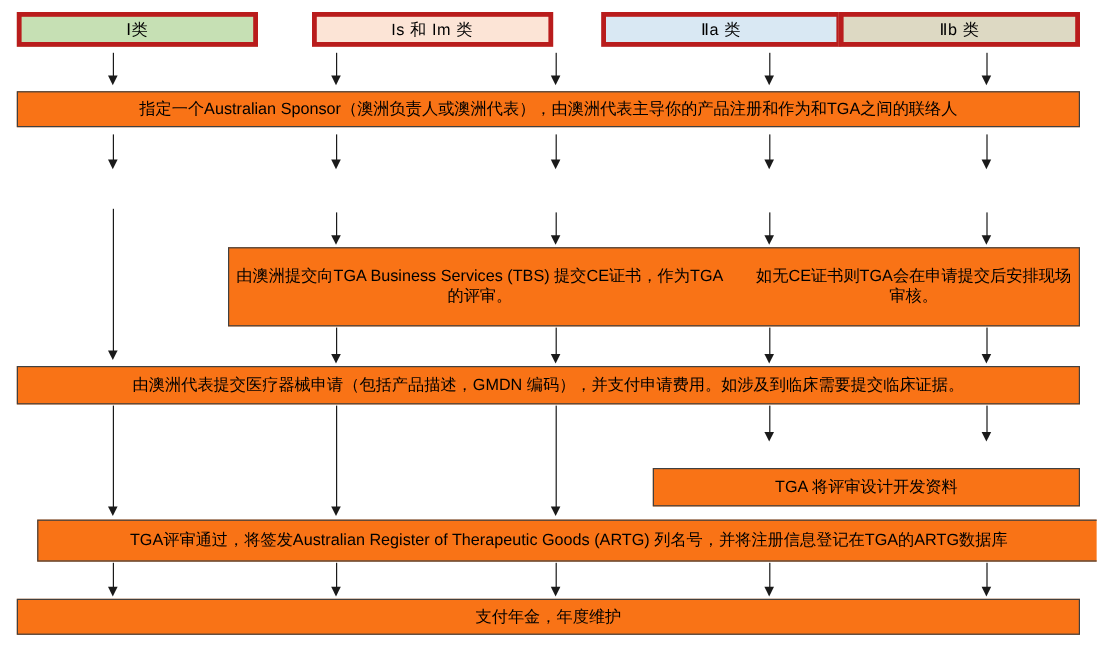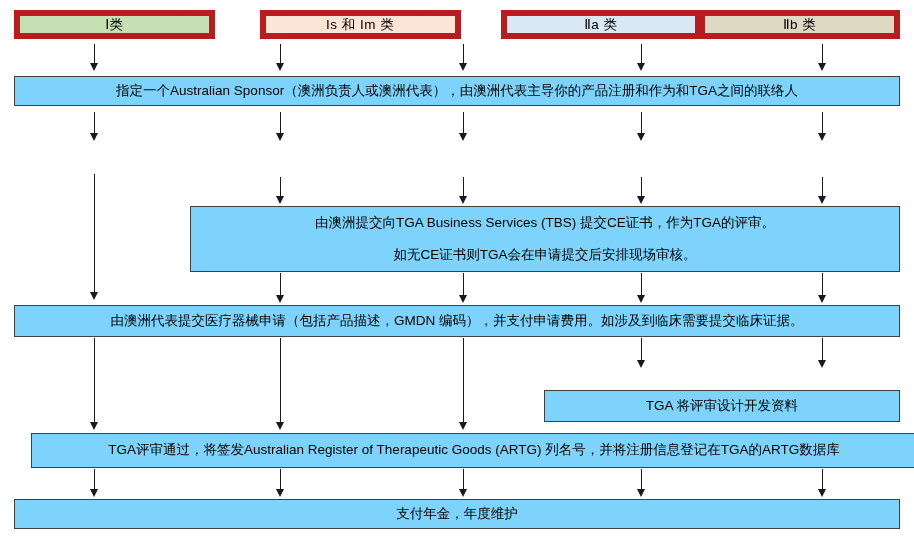--- a/index.html
+++ b/index.html
@@ -8,33 +8,33 @@
     font-family:"Liberation Sans","DejaVu Sans",sans-serif;
     color:#000; overflow:hidden;
   }
   
   .header-row {
     position:absolute; left:14px; top:10px; width:886px; height:29px;
     display:flex;
   }
   .hcell {
     flex:1 1 0; box-sizing:border-box;
-    border:6px solid #b91c1c; margin-left:-2px;
+    border:4px solid #b91c1c; margin-left:-2px;
     display:flex; align-items:center; justify-content:center;
     font-size:13.5px; letter-spacing:0.5px;
   }
   .hcell:first-child { margin-left:0; }
   
   .box {
     position:absolute; box-sizing:border-box;
-    background:#7dd3fc; border:1px solid #404040;
+    background:#f97316; border:1px solid #404040;
     display:flex; align-items:center; justify-content:center; text-align:center;
     font-size:13.5px; line-height:1.25;
   }
-  .box-ce { flex-direction:column; justify-content:center; gap:15px; }
+  .box-ce { flex-direction:row; justify-content:center; gap:15px; }
   
   .arrow {
     position:absolute; width:1px; background:#1a1a1a;
   }
   .arrow::after {
     content:""; position:absolute; left:-4px; bottom:-7px;
     width:0; height:0;
     border-left:4.5px solid transparent;
     border-right:4.5px solid transparent;
     border-top:8px solid #1a1a1a;

